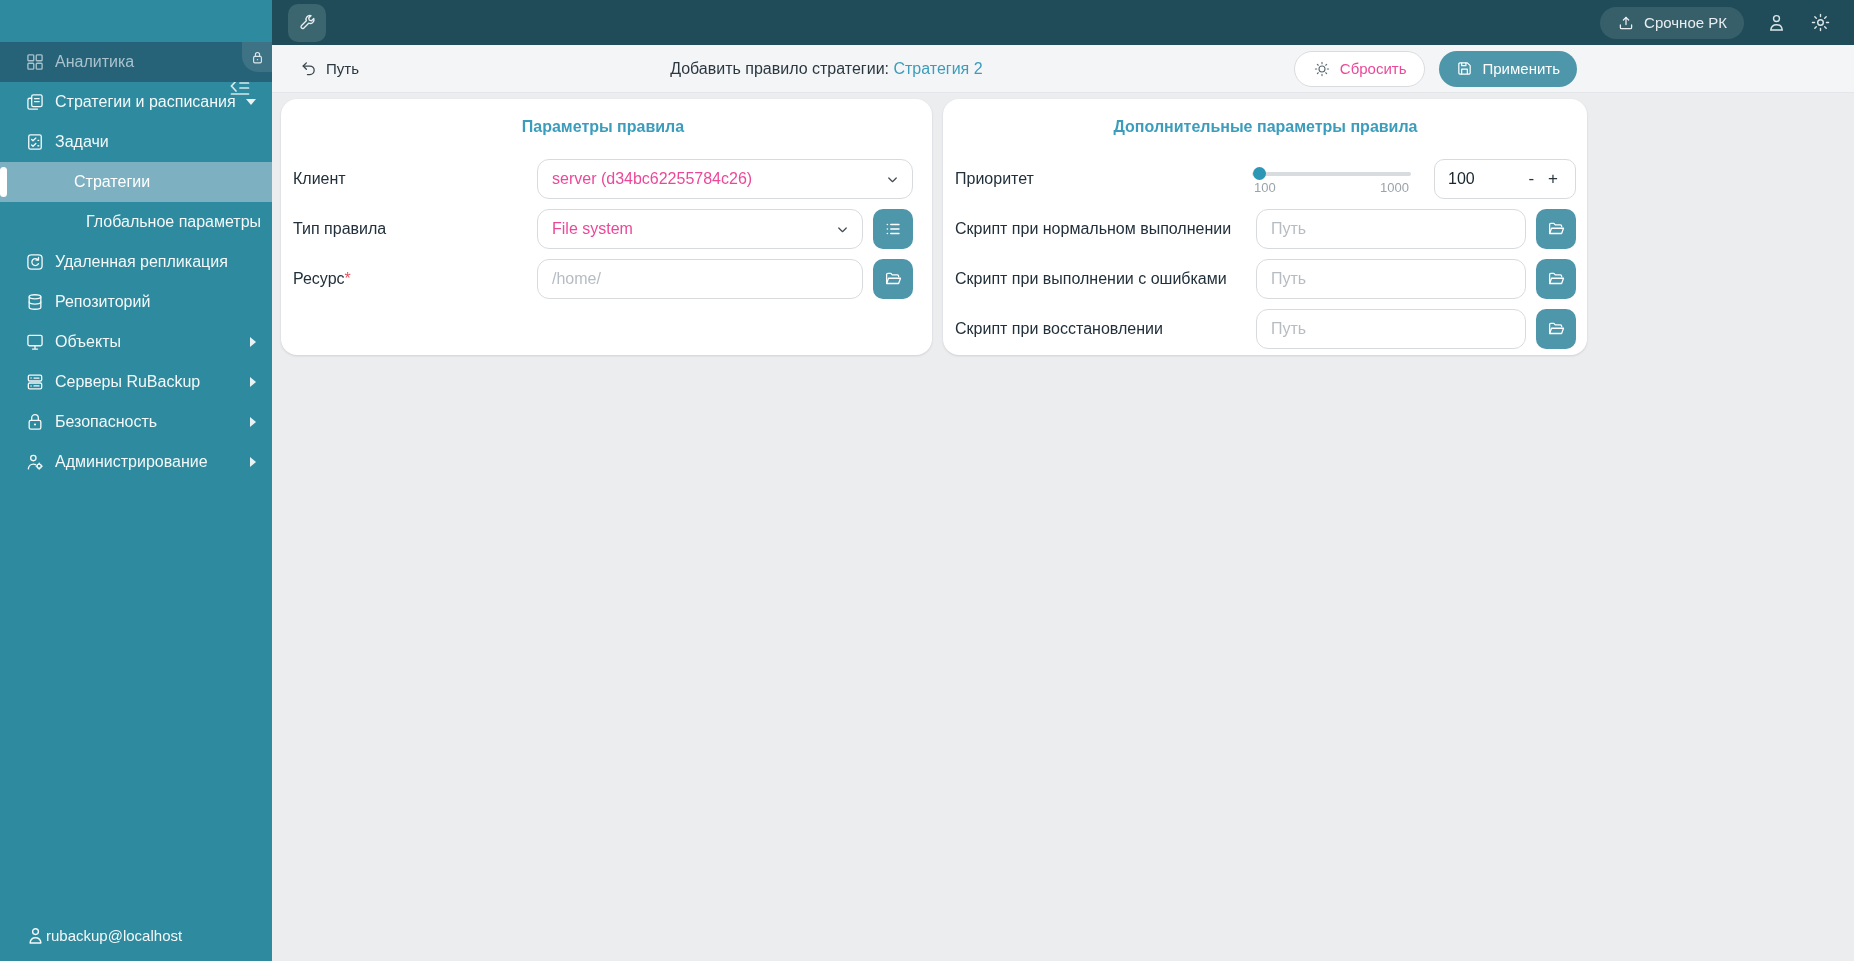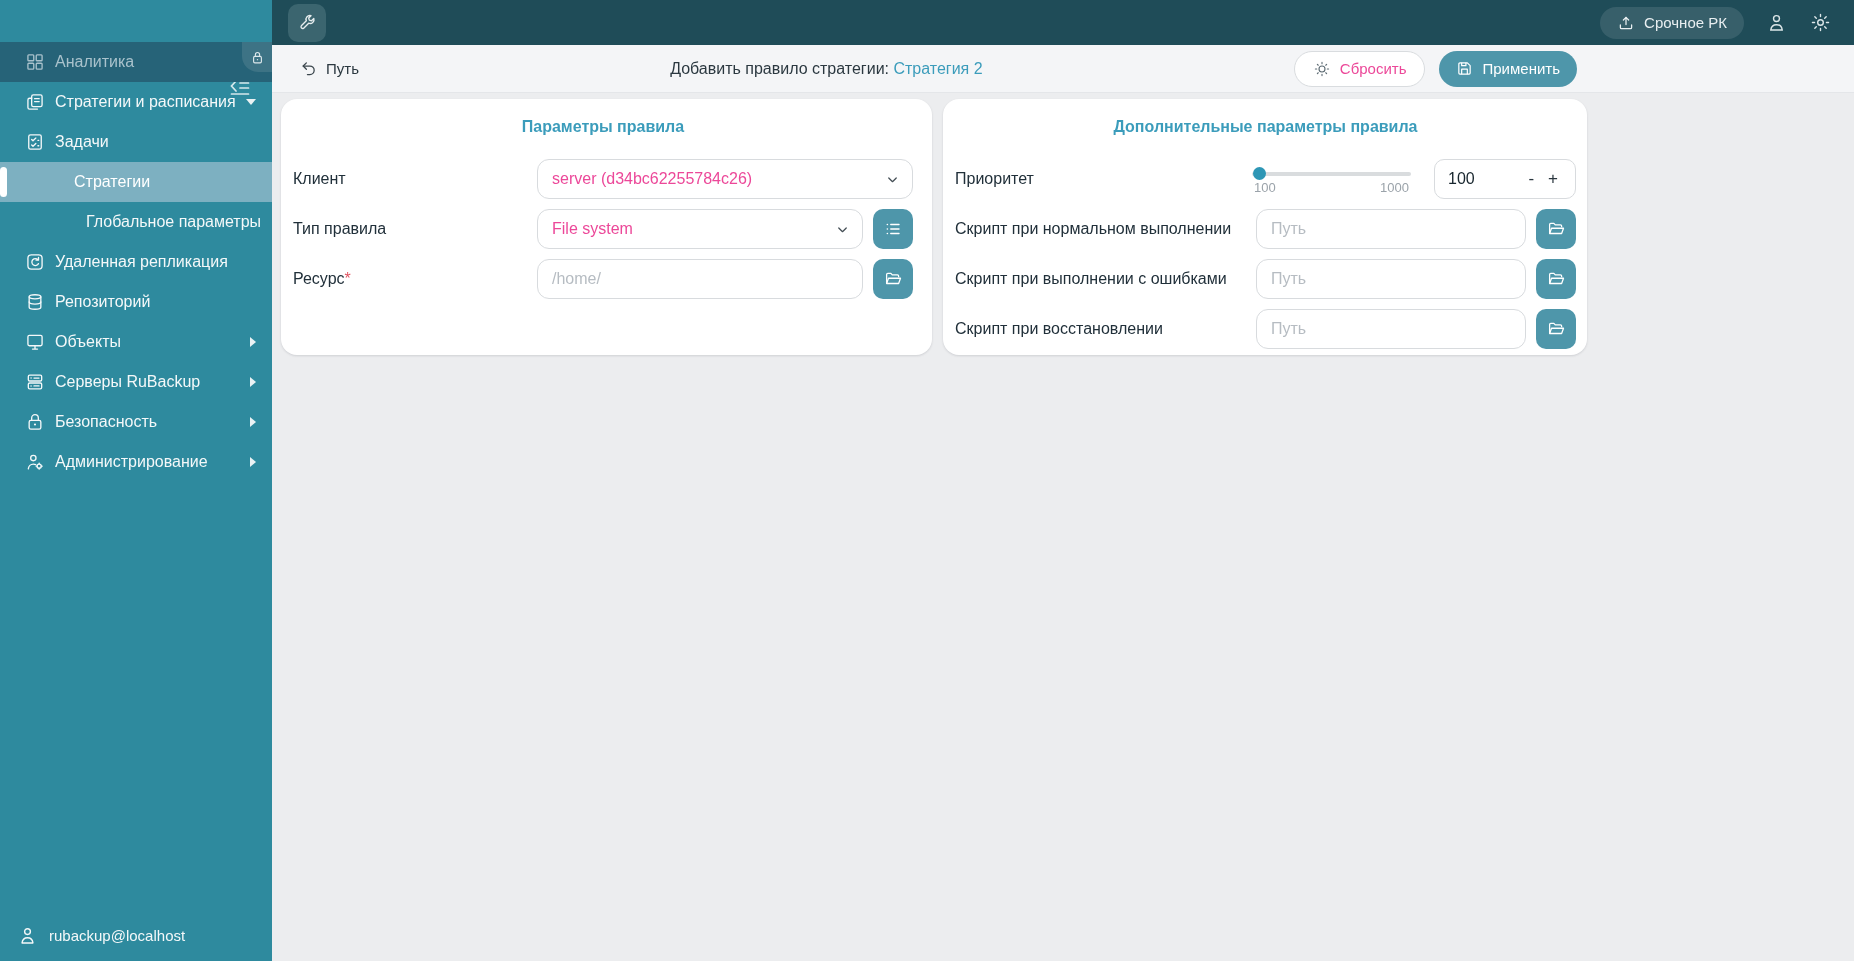--- a/index.html
+++ b/index.html
@@ -17,21 +17,21 @@
   .nav-item .nav-icon { width:22px; height:22px; flex:none; display:flex; align-items:center; justify-content:center; }
   .nav-item.disabled { background:#266378; color:#a9c2cc;margin-top:18px; }
   .lock-badge { position:absolute; right:0; top:0; width:30px; height:30px; background:#3d7385; border-radius:0 0 0 16px; display:flex; align-items:center; justify-content:center; color:#dde8ec; }
   .caret { margin-left:auto; width:0; height:0; }
   .caret.down { border-left:5px solid transparent; border-right:5px solid transparent; border-top:6px solid #eaf2f4; }
   .caret.right { border-top:5px solid transparent; border-bottom:5px solid transparent; border-left:6px solid #eaf2f4; }
   .nav-child { height:40px; display:flex; align-items:center; padding-left:74px; font-size:16px; font-weight:500; cursor:pointer; position:relative; }
   .nav-child + .nav-child { padding-left:86px; }
   .nav-child.selected { background:#7db0c1; color:#fff; }
   .nav-child.selected::before { content:""; position:absolute; left:0; top:5px; bottom:5px; width:7px; border-radius:5px; background:#fff; }
-  .sidebar-footer { margin-top:auto; height:52px; display:flex; align-items:center; gap:11px; padding-left:16px; font-size:15px; }
+  .sidebar-footer { margin-top:auto; height:52px; display:flex; align-items:center; padding-left:24px; font-size:15px; }
   .sidebar-footer .nav-icon { width:22px; height:22px; display:flex; align-items:center; justify-content:center; }
   svg { display:block; }
 
   
   .main { flex:1; display:flex; flex-direction:column; min-width:0; }
   .topbar { height:45px; flex:none; background:#1f4c58; display:flex; align-items:center; padding:0 22px 0 16px; }
   .tool-btn { width:38px; height:38px; border-radius:10px; background:#3b656f; color:#e6edee; display:flex; align-items:center; justify-content:center; cursor:pointer; }
   .topbar-right { margin-left:auto; display:flex; align-items:center; gap:20px; }
   .urgent-btn { height:16px; border-radius:17px; background:#375f6a; color:#e9eff1; display:flex; align-items:center; gap:9px; padding:16px 17px; font-size:15px; cursor:pointer; }
   .icon-btn { color:#dde7e9; width:24px; height:24px; display:flex; align-items:center; justify-content:center; cursor:pointer; }

